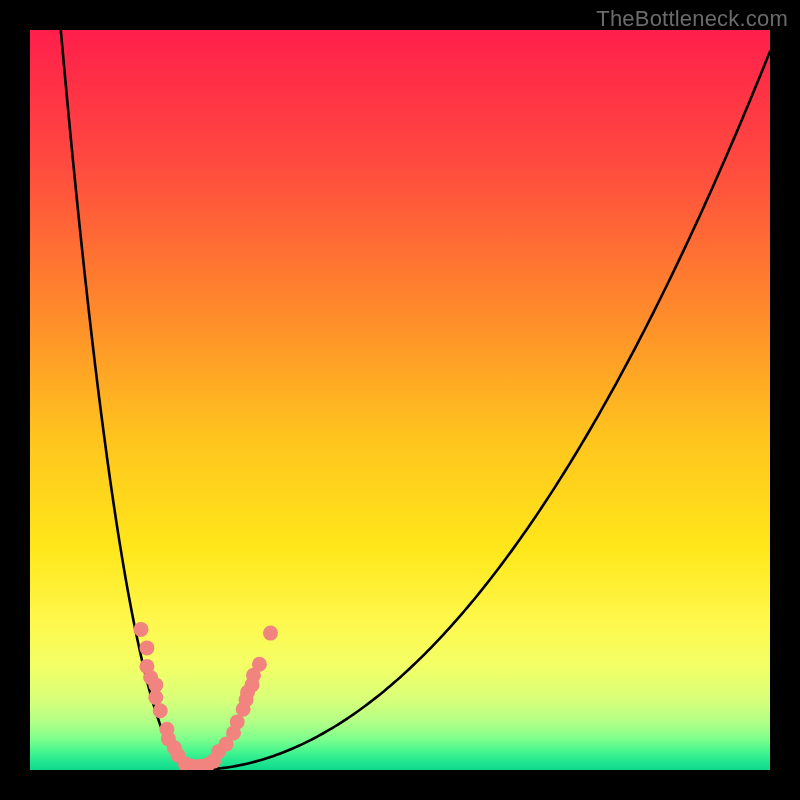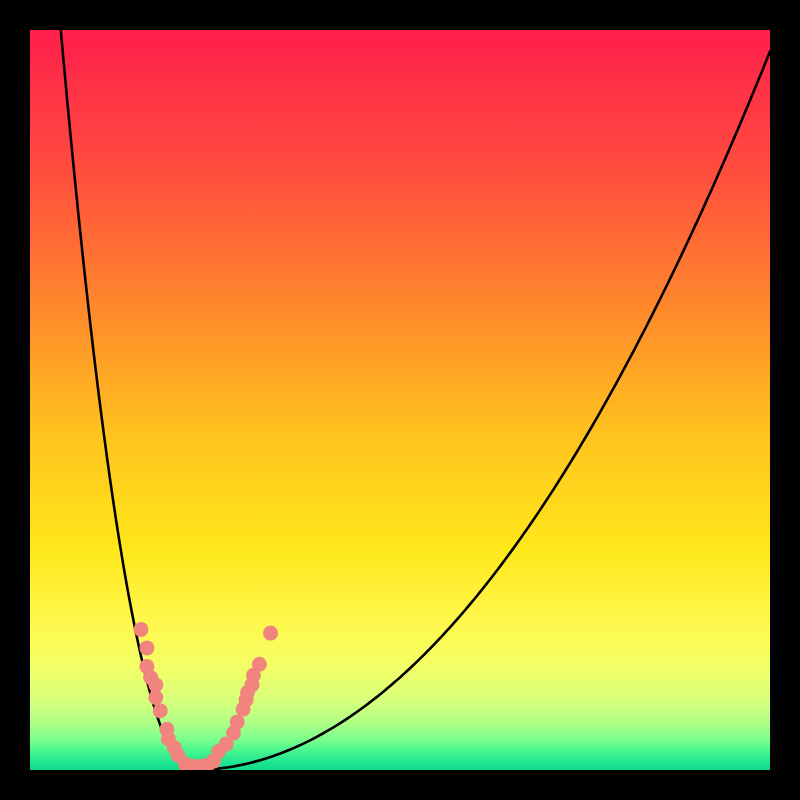--- a/index.html
+++ b/index.html
@@ -46,20 +46,21 @@
     inset: 0;
     width: 100%;
     height: 100%;
   }
 </style>
 </head>
 <body>
 
 <div class="frame">
 
+  <div class="watermark">TheBottleneck.com</div>
 
   <div class="plot-area">
 
     <svg class="gradient-bg" viewBox="0 0 740 740" preserveAspectRatio="none">
       <defs>
         <linearGradient id="bg-grad" x1="0" y1="0" x2="0" y2="1">
             <stop offset="0.00%" stop-color="#ff1f4b"></stop>
             <stop offset="18.00%" stop-color="#ff4a3f"></stop>
             <stop offset="38.00%" stop-color="#ff8a2b"></stop>
             <stop offset="55.00%" stop-color="#ffc41e"></stop>

